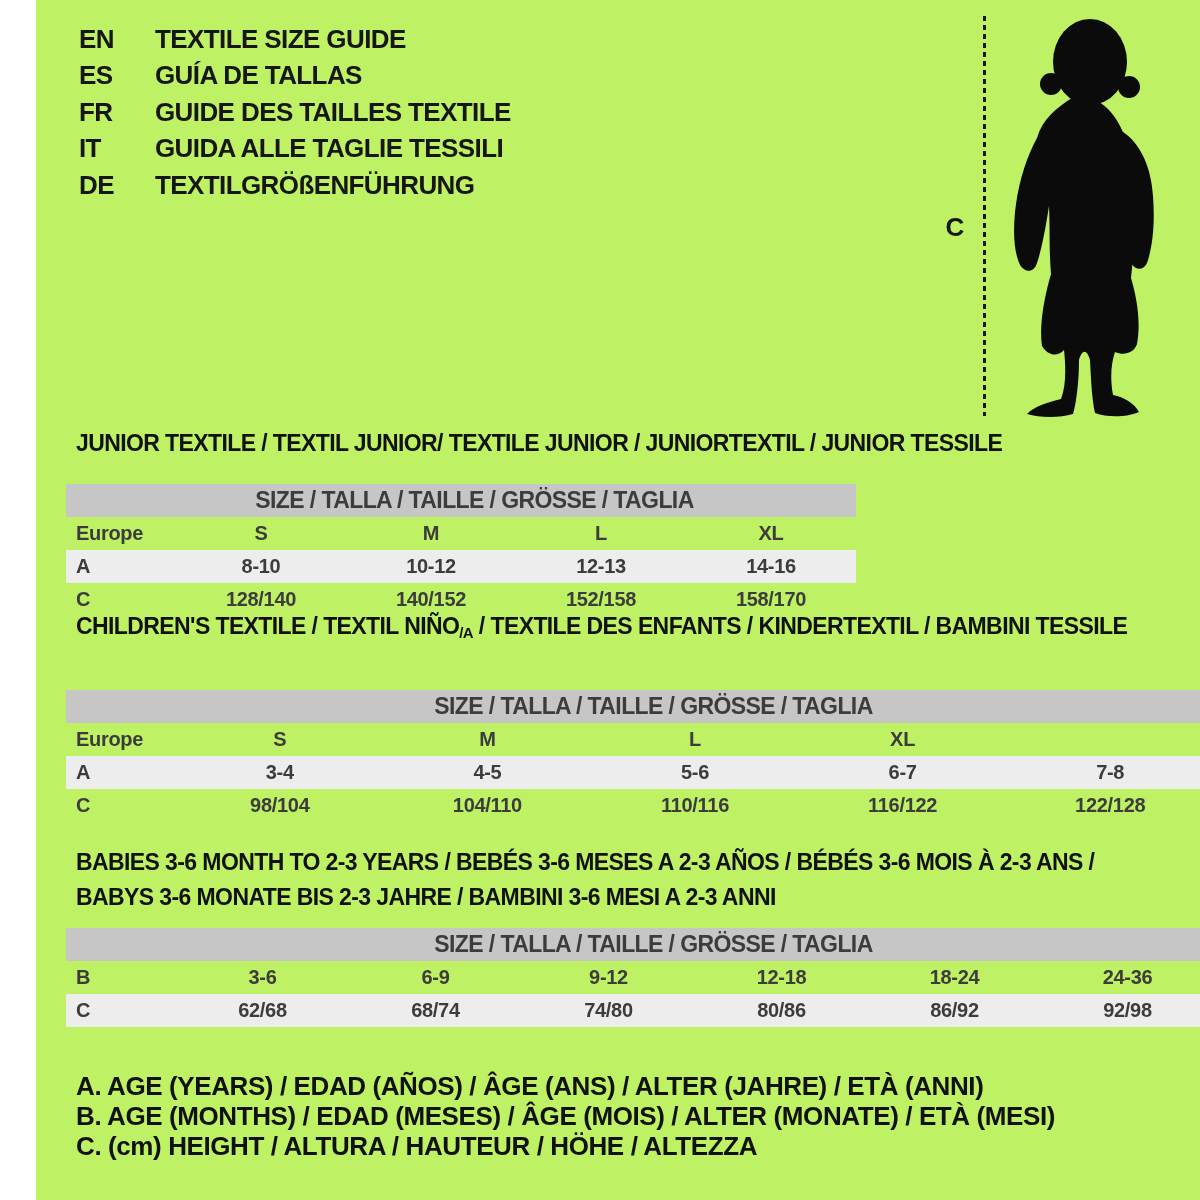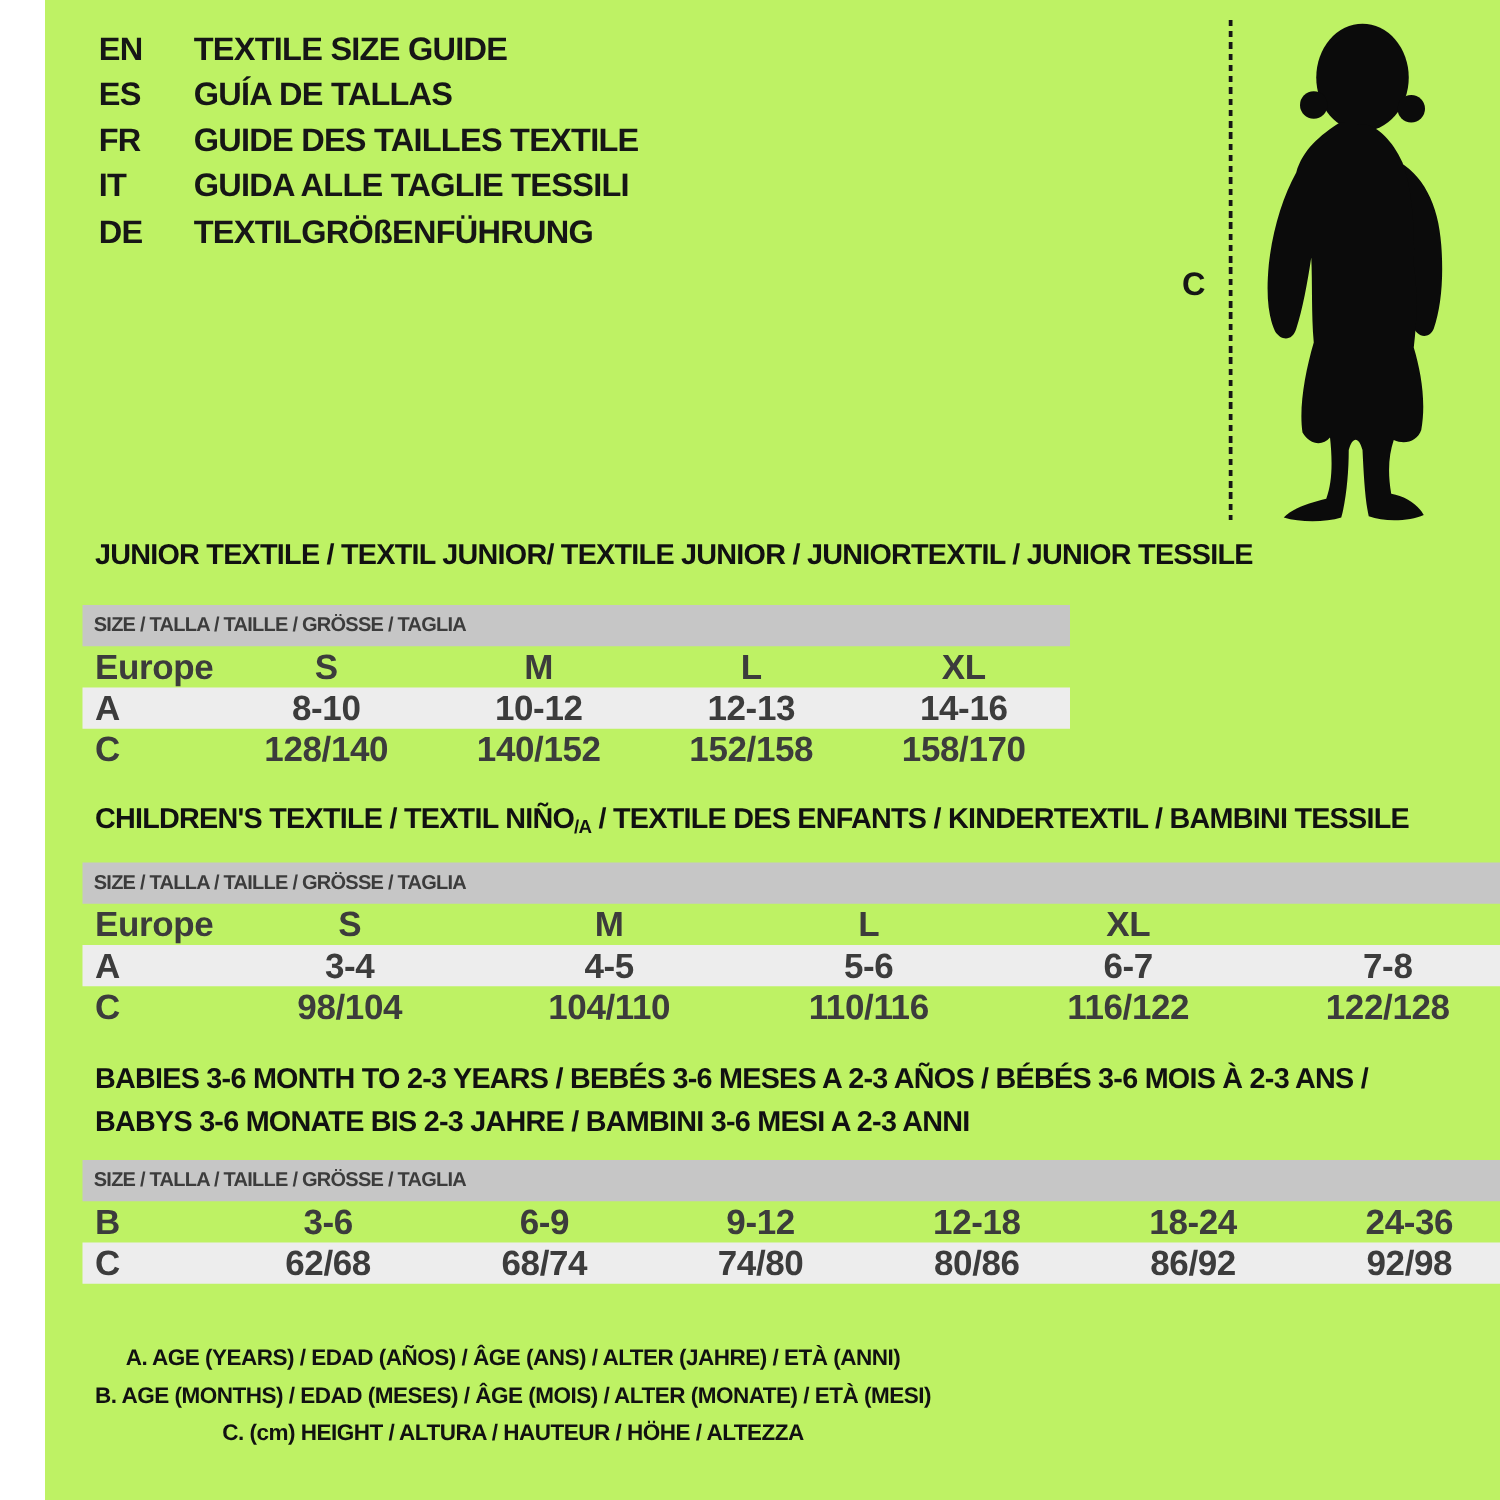--- a/index.html
+++ b/index.html
@@ -80,54 +80,54 @@
   
   .size-table {
     position: absolute;
     left: 30px;
   }
   .t-header {
     height: 33px;
     line-height: 33px;
     background: #c6c6c6;
     color: #3c3c3c;
-    font-size: 16px;
+    font-size: 23px;
     font-weight: bold;
     letter-spacing: -0.6px;
-    padding-left: 9px;
+    padding-left: 27px;
     box-sizing: border-box;
+    text-align: center;
   }
   .t-row {
     display: grid;
     height: 33px;
     line-height: 33px;
-    font-size: 28px;
+    font-size: 20px;
     font-weight: bold;
     letter-spacing: -0.3px;
     color: #3c3c3c;
   }
   .t-row.shaded { background: #ededed; }
   .t-label { text-align: left; padding-left: 10px; }
   .t-val   { text-align: center; }
 
   
   .footnotes {
     position: absolute;
     left: 40px;
     top: 1071px;
   }
   .footnote {
     height: 30px;
     line-height: 30px;
-    font-size: 18px;
+    font-size: 26px;
     font-weight: bold;
     letter-spacing: -0.4px;
     color: #111111;
     white-space: nowrap;
-    text-align: center;
   }
 </style>
 </head>
 <body>
 
 <div class="page">
 
   <div class="lang-block" id="lang-block">
       <div class="lang-row">
         <span class="lang-code">EN</span>
@@ -212,21 +212,21 @@
       </div>
       <div class="t-row" style="grid-template-columns: 110px repeat(4, 1fr);">
         <span class="t-label">C</span>
         <span class="t-val">128/140</span>
         <span class="t-val">140/152</span>
         <span class="t-val">152/158</span>
         <span class="t-val">158/170</span>
       </div>
     </div>
 
-  <div class="section-title" style="top:641px;">
+  <div class="section-title" style="top:613px;">
     <span>CHILDREN'S TEXTILE / TEXTIL NIÑO</span><span class="sub">/A</span><span> / TEXTILE DES ENFANTS / KINDERTEXTIL / BAMBINI TESSILE</span>
   </div>
   <div class="size-table" style="top:690px; width:1148px;">
       <div class="t-header">SIZE / TALLA / TAILLE / GRÖSSE / TAGLIA</div>
       <div class="t-row" style="grid-template-columns: 110px repeat(5, 1fr);">
         <span class="t-label">Europe</span>
         <span class="t-val">S</span>
         <span class="t-val">M</span>
         <span class="t-val">L</span>
         <span class="t-val">XL</span>

